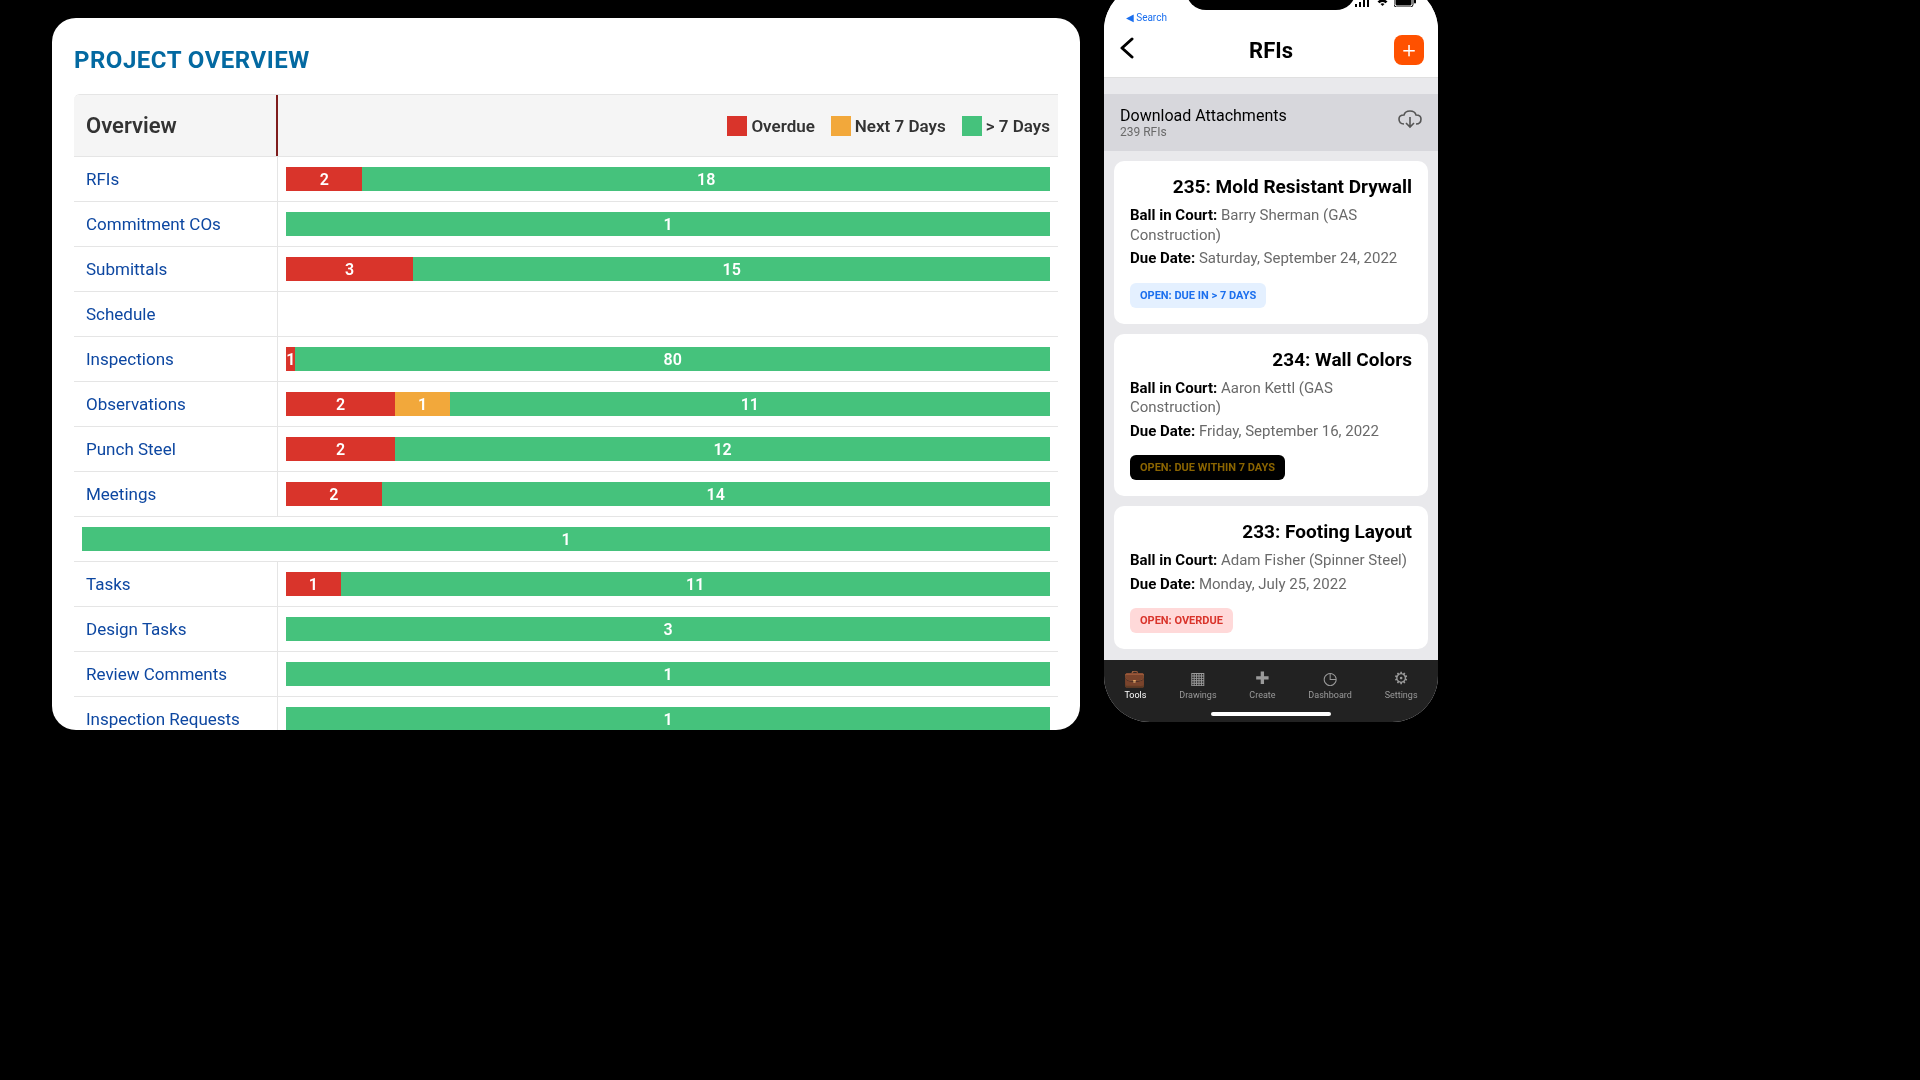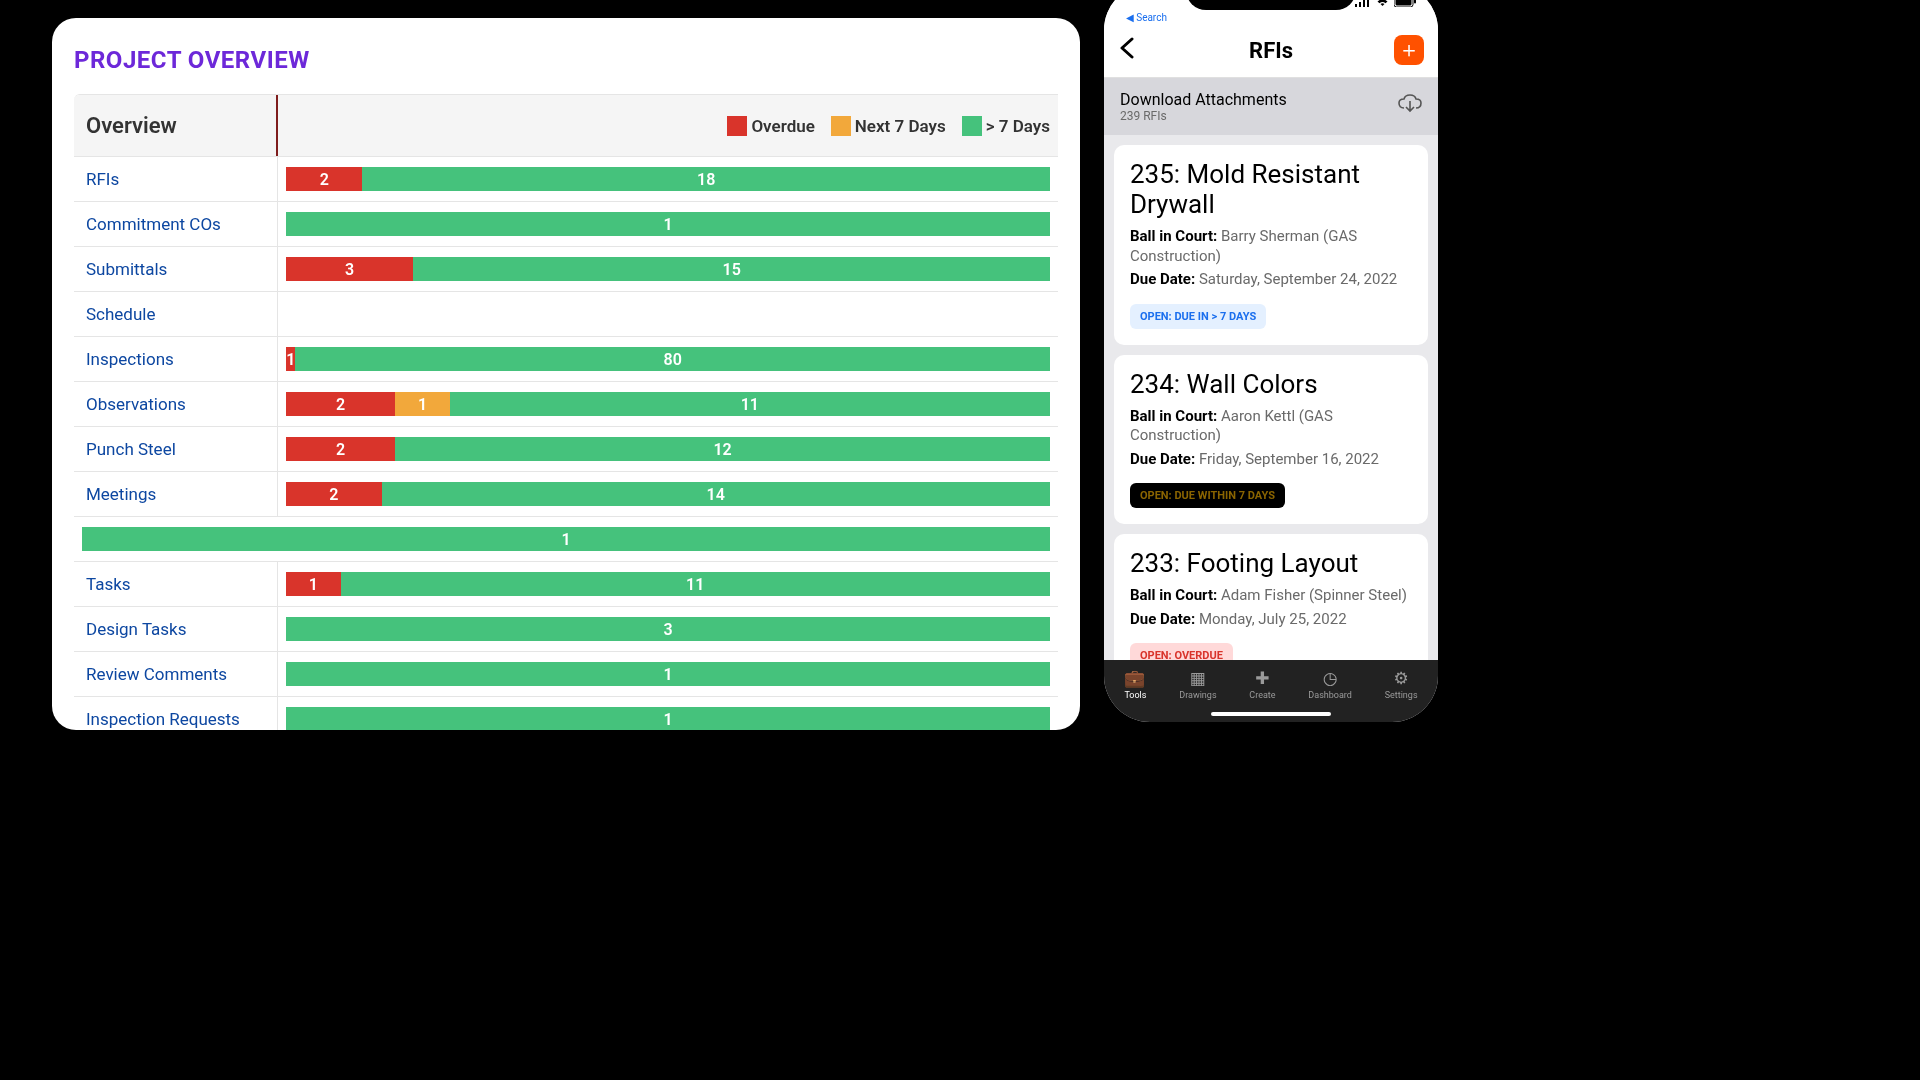--- a/index.html
+++ b/index.html
@@ -20,21 +20,21 @@
   width: 1028px;
   height: 712px;
   background: #fff;
   border-radius: 24px;
   padding: 28px 0 0 0;
   overflow: hidden;
 }
 .page-title {
   font-size: 24px;
   font-weight: 700;
-  color: #6d28d9;
+  color: #0369a1;
   letter-spacing: 0.5px;
   margin: 0 0 20px 22px;
 }
 .table {
   border: 1px solid #e5e5e5;
   border-left: none;
   border-right: none;
   margin: 0 22px 0 22px;
   border-radius: 6px 0 0 0;
   overflow: hidden;
@@ -177,41 +177,41 @@
   color: #fff;
   font-size: 22px;
   font-weight: 400;
 }
 .phone-body {
   flex: 1;
   overflow: hidden;
   display: flex;
   flex-direction: column;
   gap: 10px;
-  padding: 0 0 0 0;
+  padding: 16px 0 0 0;
 }
 .download-banner {
   background: #d7d7dc;
   margin: 0;
   padding: 12px 16px;
   display: flex;
   align-items: center;
   justify-content: space-between;
 }
 .download-banner .dl-title { font-size: 16px; font-weight: 400; color: #000; }
 .download-banner .dl-sub { font-size: 12px; color: #6a6a6a; }
 .dl-icon { font-size: 20px; color: #555; }
 
 .card {
   background: #fff;
   margin: 0 10px;
   border-radius: 10px;
   padding: 14px 16px 16px 16px;
 }
-.card-title { font-size: 26px; font-weight: 400; color: #000; margin-bottom: 8px; }
+.card-title { font-size: 19px; font-weight: 700; color: #000; margin-bottom: 8px; text-align: right; }
 .card-line { font-size: 15px; color: #000; margin-bottom: 4px; line-height: 1.3; }
 .card-line .lbl { font-weight: 700; }
 .card-line .val { color: #6a6a6a; font-weight: 400; }
 .badge {
   display: inline-block;
   margin-top: 10px;
   padding: 6px 10px;
   font-size: 11px;
   font-weight: 700;
   border-radius: 6px;

